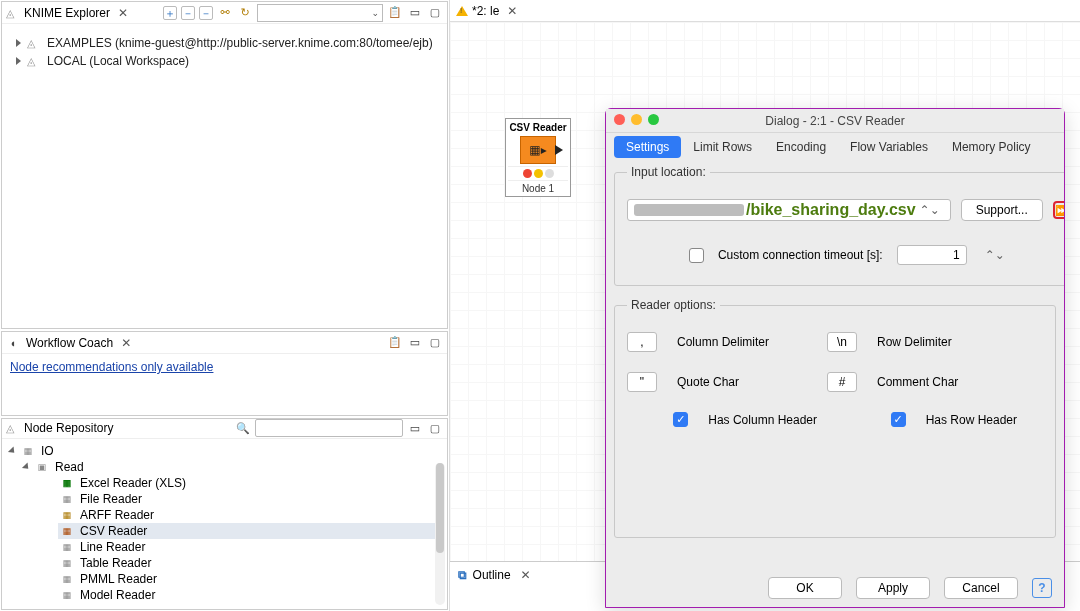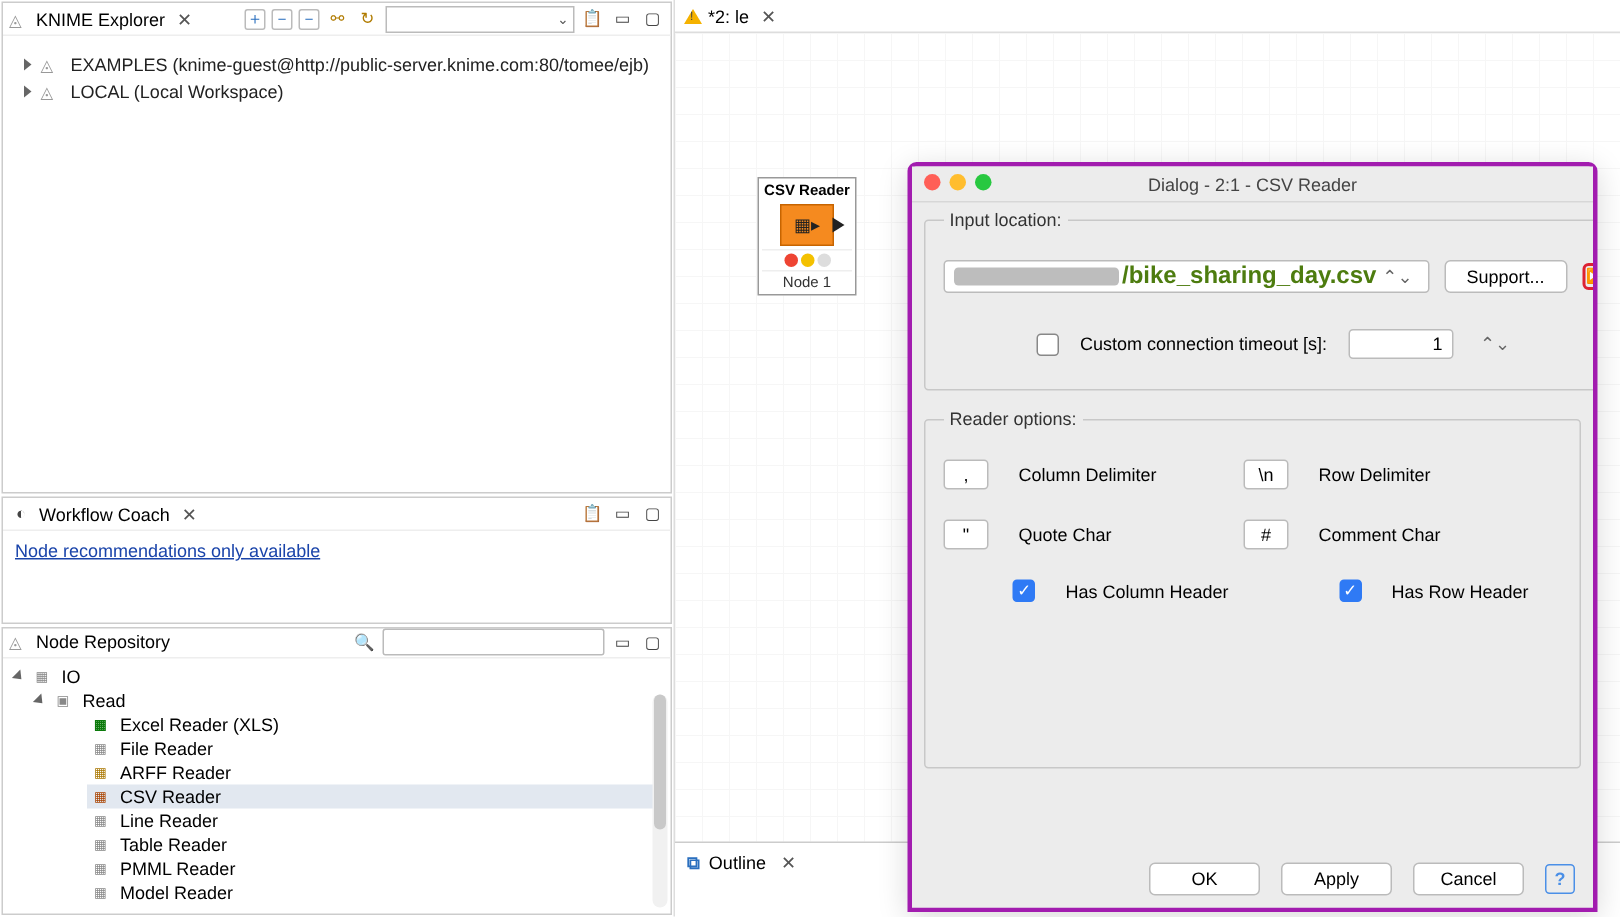--- a/index.html
+++ b/index.html
@@ -132,21 +132,21 @@
   .node-label { font-size:10px; color:#333; margin-top:2px;}
   .outline-bar { height:26px; display:flex; align-items:center; gap:6px; padding:0 8px;}
   .outline-icon { color:#2a6fbf; font-weight:bold; }
 
   
   .dialog {
     position:absolute;
     left:605px; top:108px;
     width:460px; height:500px;
     background:#ececec;
-    border:3px solid #a21caf;
+    border:1px solid #a21caf;
     border-radius:6px 6px 0 0;
     box-shadow:0 4px 20px rgba(0,0,0,.15);
     display:flex; flex-direction:column;
     font-size:12px;
   }
   .dlg-title {
     height:24px;
     display:flex; align-items:center; justify-content:center;
     position:relative;
     background:#ececec;
@@ -386,20 +386,27 @@
 
   <div class="dialog">
     <div class="dlg-title">
       <div class="dlg-lights">
         <span class="light r"></span>
         <span class="light y"></span>
         <span class="light g"></span>
       </div>
       <span>Dialog - 2:1 - CSV Reader</span>
     </div>
+    <div class="dlg-tabs" id="dlg-tabs">
+        <div class="dlg-tab active">Settings</div>
+        <div class="dlg-tab">Limit Rows</div>
+        <div class="dlg-tab">Encoding</div>
+        <div class="dlg-tab">Flow Variables</div>
+        <div class="dlg-tab">Memory Policy</div>
+      </div>
     <div class="dlg-body">
       <fieldset class="grp">
         <legend>Input location:</legend>
         <div class="row">
           <div class="path-chip">
             <span class="path-mask"></span>
             <span class="path-text">/bike_sharing_day.csv</span>
             <span class="combo-caret">⌃⌄</span>
           </div>
           <button class="btn-white">Support...</button>

